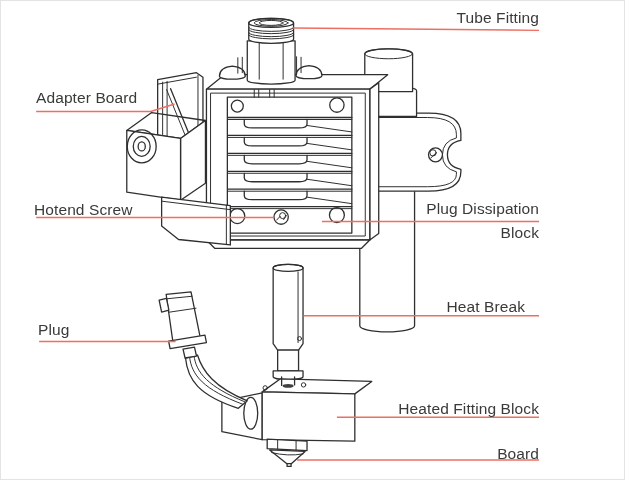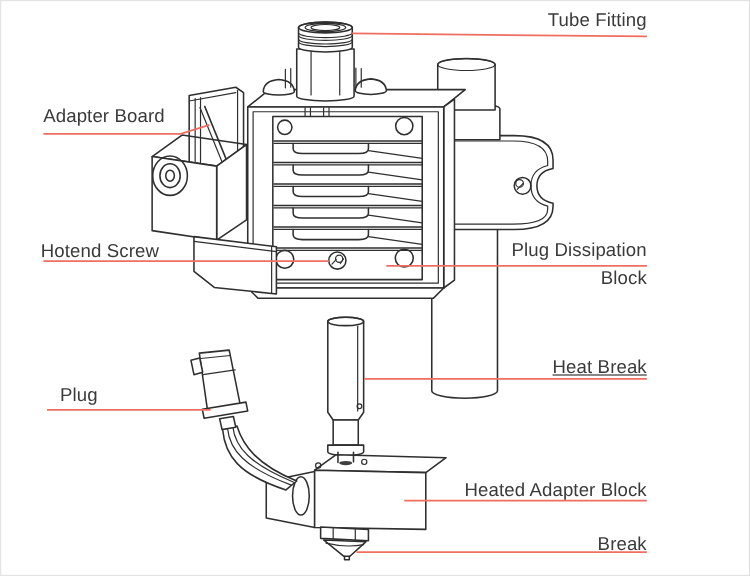--- a/index.html
+++ b/index.html
@@ -188,18 +188,18 @@
     <path class="leader" d="M337,418 L540,418" stroke="#ee6e62"></path>
     <path class="leader" d="M297,461 L540,461" stroke="#ee6e62"></path>
   </g>
 </svg>
 
   <div class="lbl" style="right:85px; top:9px;">Tube Fitting</div>
   <div class="lbl" style="left:33px; top:201px;">Hotend Screw</div>
   <div class="lbl" style="left:35px; top:89px;">Adapter Board</div>
   <div class="lbl r" style="right:85px; top:200px;">Plug Dissipation</div>
   <div class="lbl r" style="right:85px; top:224px;padding-left:40px;">Block</div>
-  <div class="lbl r" style="right:85px; top:298px;text-decoration:underline;">Heat Break</div>
-  <div class="lbl" style="left:37px; top:321px;margin-left:12px;">Plug</div>
-  <div class="lbl r" style="right:85px; top:400px;">Heated Adapter Block</div>
-  <div class="lbl r" style="right:85px; top:445px;">Break</div>
+  <div class="lbl r" style="right:99px; top:298px;">Heat Break</div>
+  <div class="lbl" style="left:37px; top:321px;">Plug</div>
+  <div class="lbl r" style="right:85px; top:400px;">Heated Fitting Block</div>
+  <div class="lbl r" style="right:85px; top:445px;">Board</div>
 
 </div>
 
 </body></html>

